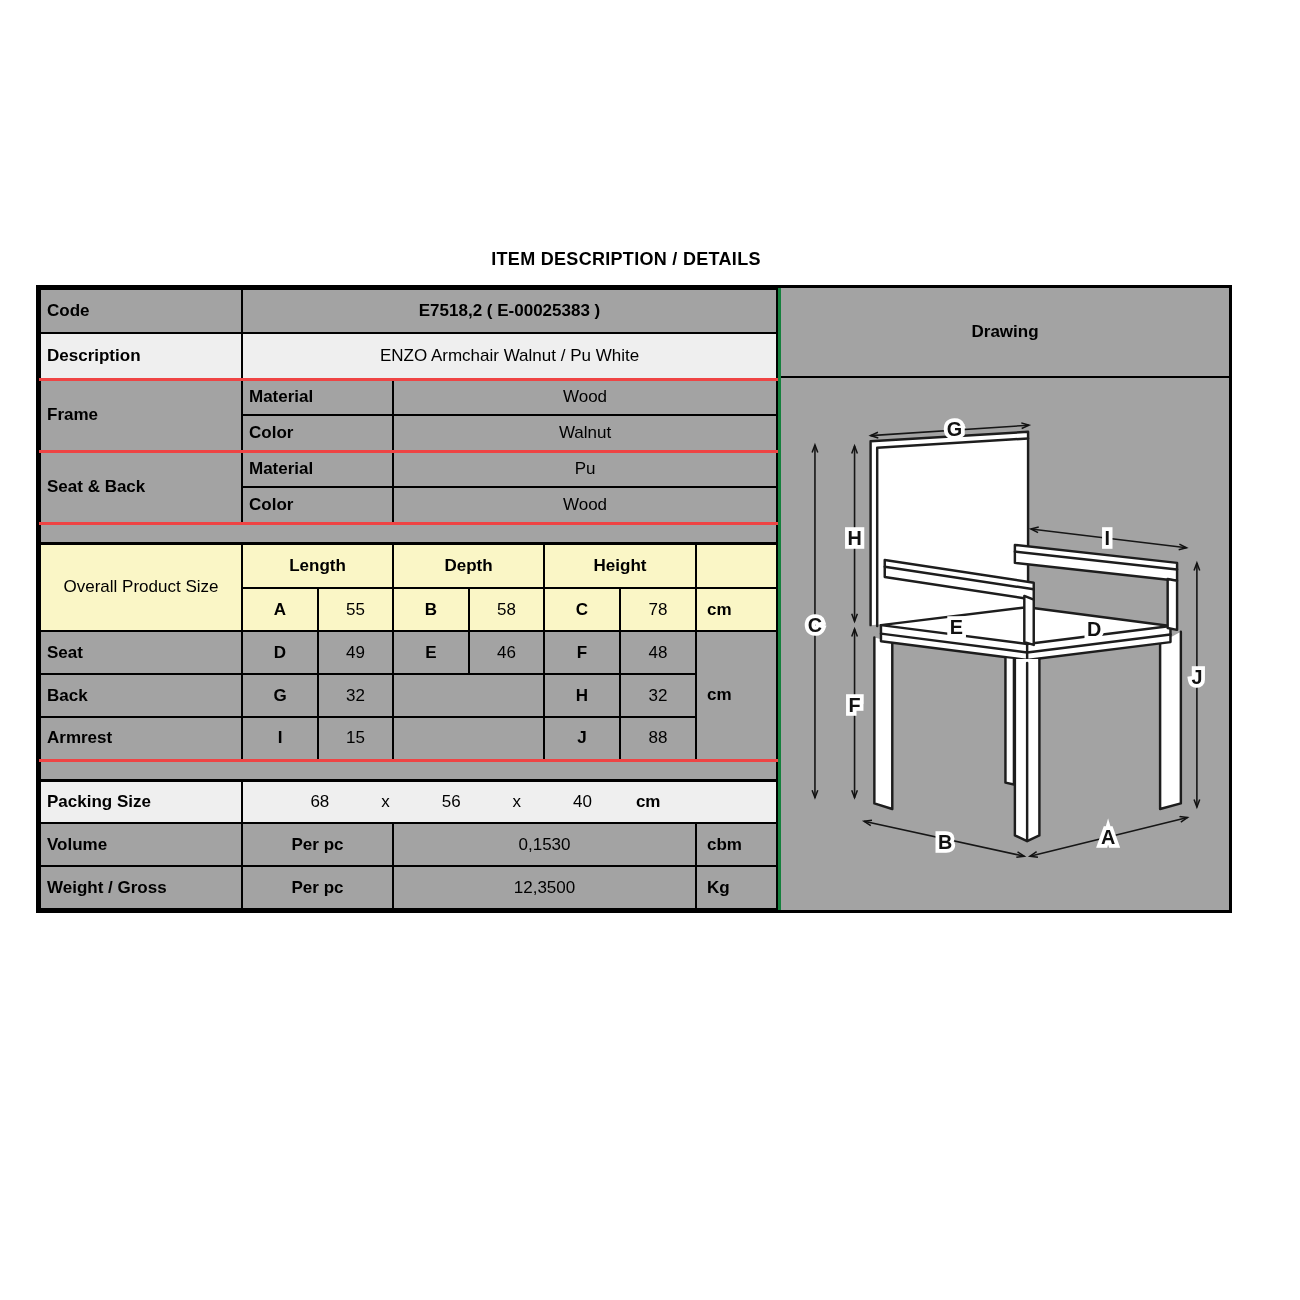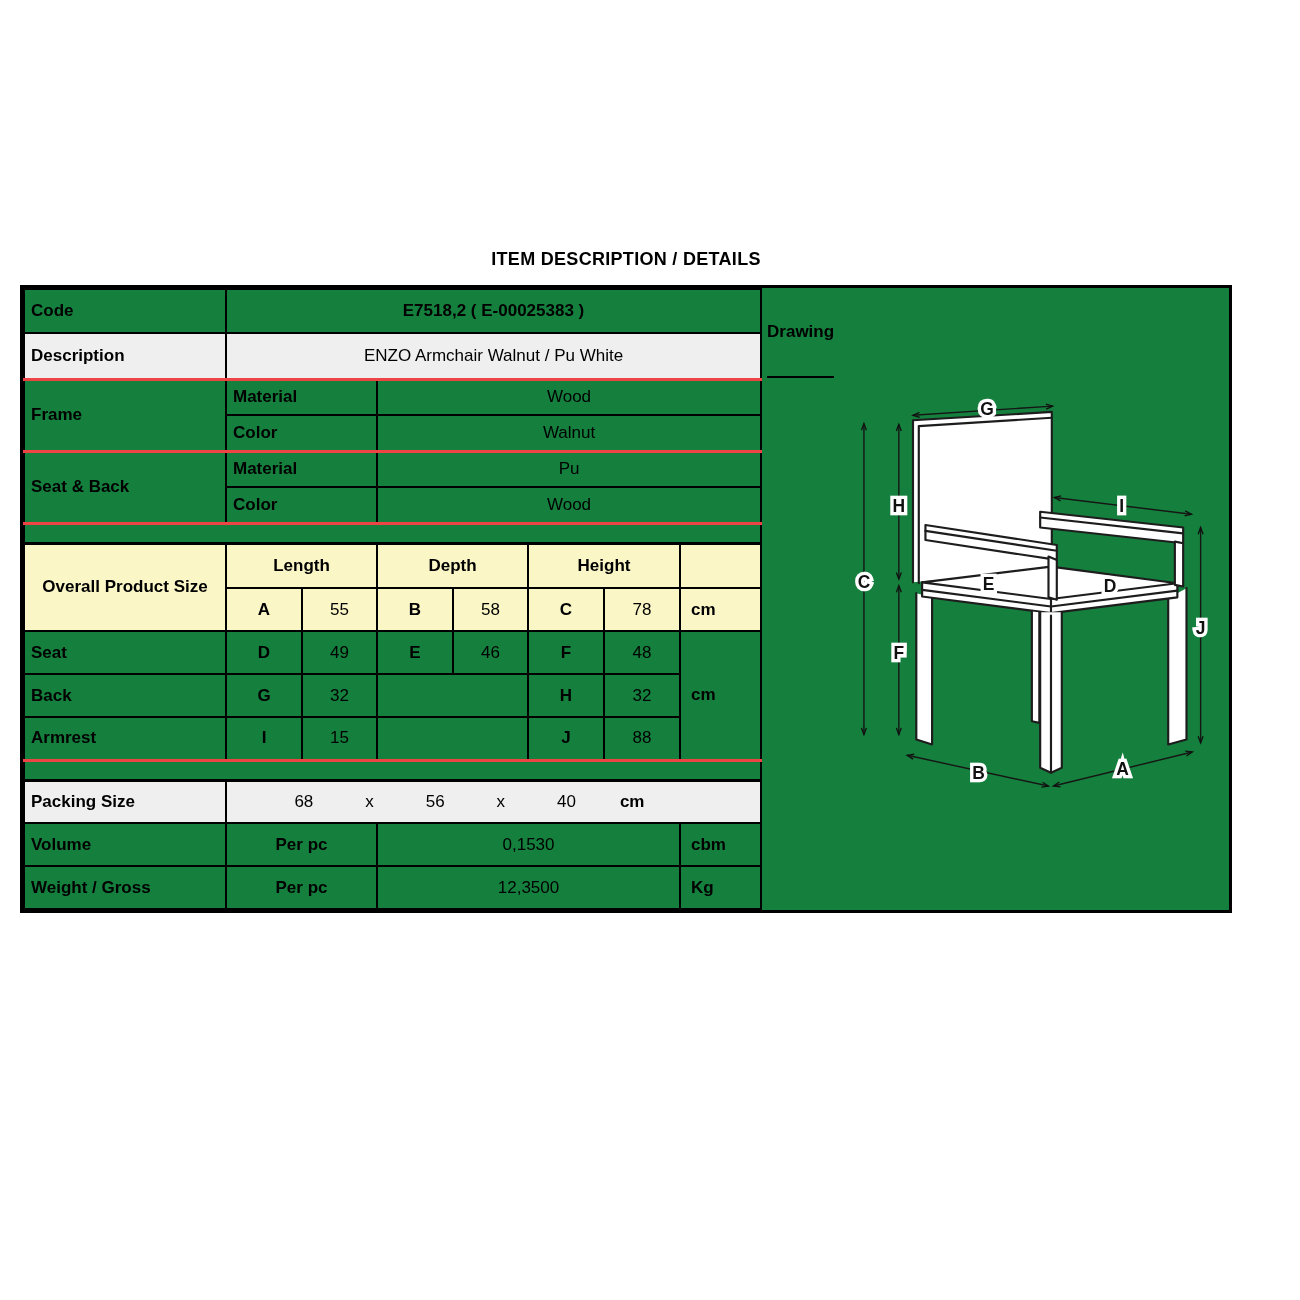--- a/index.html
+++ b/index.html
@@ -1,38 +1,38 @@
 <!DOCTYPE html>
 <html><head>
 <meta charset="utf-8">
 <style>
   html,body{margin:0;padding:0;background:#fff;}
   .page{position:relative;width:1300px;height:1300px;background:#fff;
         font-family:"Liberation Sans", sans-serif;color:#000;}
   .block{position:absolute;left:20px;top:249px;width:1212px;}
   .doc-title{text-align:center;font-weight:bold;font-size:18px;letter-spacing:.3px;margin-bottom:15px;}
-  .sheet{border:3px solid #000;background:#15803d;}
+  .sheet{border:3px solid #000;background:#a3a3a3;margin-left:16px;}
   .top{display:flex;align-items:stretch;}
   table.spec{border-collapse:collapse;table-layout:fixed;width:737px;flex:none;}
   table.spec td{border:2px solid #000;font-size:17px;text-align:center;vertical-align:middle;
                 overflow:hidden;white-space:nowrap;padding:0;}
   table.spec td.lab{font-weight:bold;text-align:left;padding-left:6px;white-space:normal;}
   table.spec td.sublab{font-weight:bold;text-align:left;padding-left:6px;}
   table.spec td.b{font-weight:bold;}
   table.spec td.unit{font-weight:bold;text-align:left;padding-left:10px;}
-  table.spec td.grp{font-weight:bold;text-align:center;white-space:normal;line-height:1.3;}
+  table.spec td.grp{font-weight:normal;text-align:center;white-space:normal;line-height:1.3;}
   .bg-y{background:#FAF6C6;}
   .bg-g{background:#EFEFEF;}
   tr.sep td{border-top:3px solid #ef4444;}
   tr.sepb td{border-bottom:3px solid #000;}
   td.spacer{border-left:none;border-right:none;}
   .pack-vals{display:flex;align-items:center;padding:0 95px 0 44px;}
   .pack-vals span{flex:1;text-align:center;}
   .pack-vals .pu{font-weight:bold;}
-  .drawing-col{flex:1;border-left:5px solid #15803d;display:flex;flex-direction:row;}
+  .drawing-col{flex:1;border-left:3px solid #15803d;display:flex;flex-direction:column;}
   .drawing-head{height:88px;border-bottom:2px solid #000;display:flex;align-items:center;
                 justify-content:center;font-weight:bold;font-size:17px;}
   .drawing-body{flex:1;position:relative;}
   .drawing-body svg{position:absolute;inset:0;width:100%;height:100%;}
   .date-row{border-top:2px solid #000;height:41px;display:flex;align-items:center;
             justify-content:center;font-weight:bold;font-size:16px;}
   .dimlabel{font-family:"Liberation Sans",sans-serif;font-size:21px;font-weight:bold;
             text-anchor:middle;fill:#111;stroke:#fff;stroke-width:8px;paint-order:stroke;}
 </style>
 </head>

